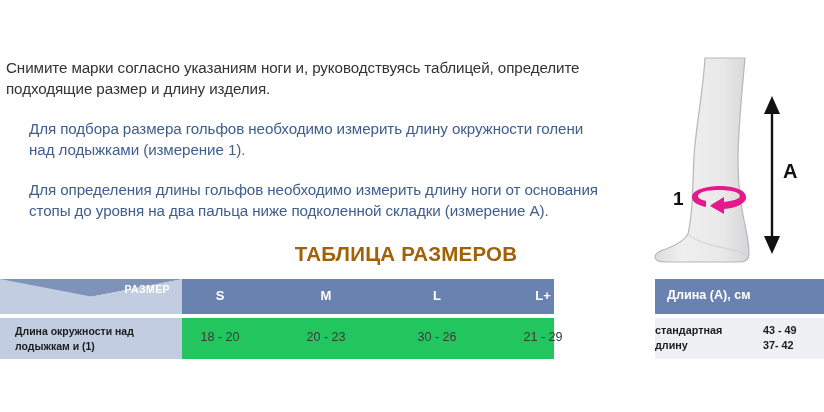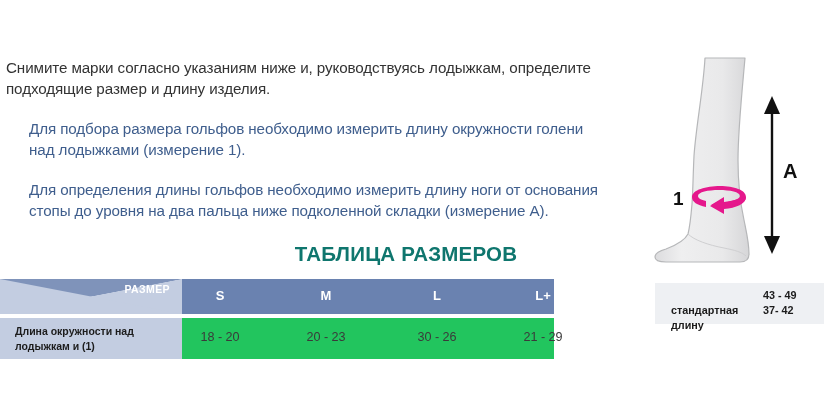--- a/index.html
+++ b/index.html
@@ -35,21 +35,21 @@
 
   
   .table-title {
     position: absolute;
     left: 282px;
     top: 242px;
     width: 248px;
     text-align: center;
     font-size: 20.5px;
     font-weight: bold;
-    color: #0f766e;
+    color: #a16207;
     letter-spacing: 0.2px;
   }
 
   
   .table-main {
     position: absolute;
     left: 0px;
     top: 279px;
     width: 554px;
   }
@@ -181,38 +181,38 @@
     position: absolute;
     left: 0;
     width: 169px;
     height: 15px;
     font-size: 10.8px;
     font-weight: bold;
     color: #1c1c1c;
   }
   .side-row.r0 { top: 6px; }
   .side-row.r1 { top: 21px; }
-  .side-row .lbl { position: absolute; left: 16px; margin-top: 15px; }
+  .side-row .lbl { position: absolute; left: 0; }
   .side-row .val { position: absolute; left: 108px; }
 
   
   .illustration {
     position: absolute;
     left: 650px;
     top: 30px;
     width: 174px;
     height: 240px;
   }
   .illustration svg { display: block; }
 </style>
 </head>
 <body>
 
 <div class="instructions">
-  <div class="para dark">Снимите марки согласно указаниям ниже и, руководствуясь лодыжкам, определите подходящие размер и длину изделия.</div>
+  <div class="para dark">Снимите марки согласно указаниям ноги и, руководствуясь таблицей, определите подходящие размер и длину изделия.</div>
   <div class="para blue gap-1">Для подбора размера гольфов необходимо измерить длину окружности голени над лодыжками (измерение 1).</div>
   <div class="para blue gap-2">Для определения длины гольфов необходимо измерить длину ноги от основания стопы до уровня на два пальца ниже подколенной складки (измерение A).</div>
 </div>
 
 <div class="table-title">ТАБЛИЦА РАЗМЕРОВ</div>
 
 <div class="table-main">
 
   <div class="thead">
     <div class="wedge"></div>
@@ -231,20 +231,23 @@
     <div class="rowhead-text">Длина окружности над лодыжкам и (1)</div>
 
     <div class="val-col c0">18 - 20</div>
     <div class="val-col c1">20 - 23</div>
     <div class="val-col c2">30 - 26</div>
     <div class="val-col c3">21 - 29</div>
   </div>
 </div>
 
 <div class="table-side">
+  <div class="side-head">
+    <div class="side-head-text">Длина (A), см</div>
+  </div>
   <div class="side-body">
     <div class="side-row r0">
       <span class="lbl">стандартная</span>
       <span class="val">43 - 49</span>
     </div>
     <div class="side-row r1">
       <span class="lbl">длину</span>
       <span class="val">37- 42</span>
     </div>
   </div>

